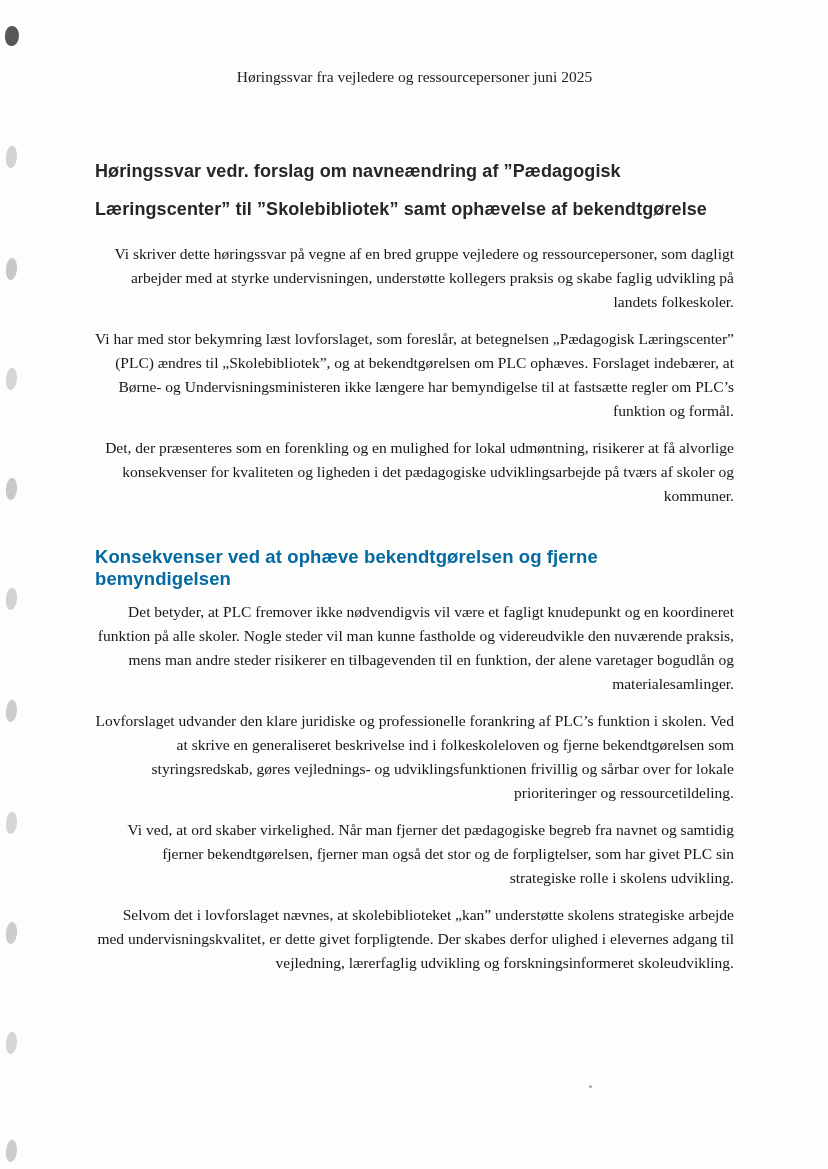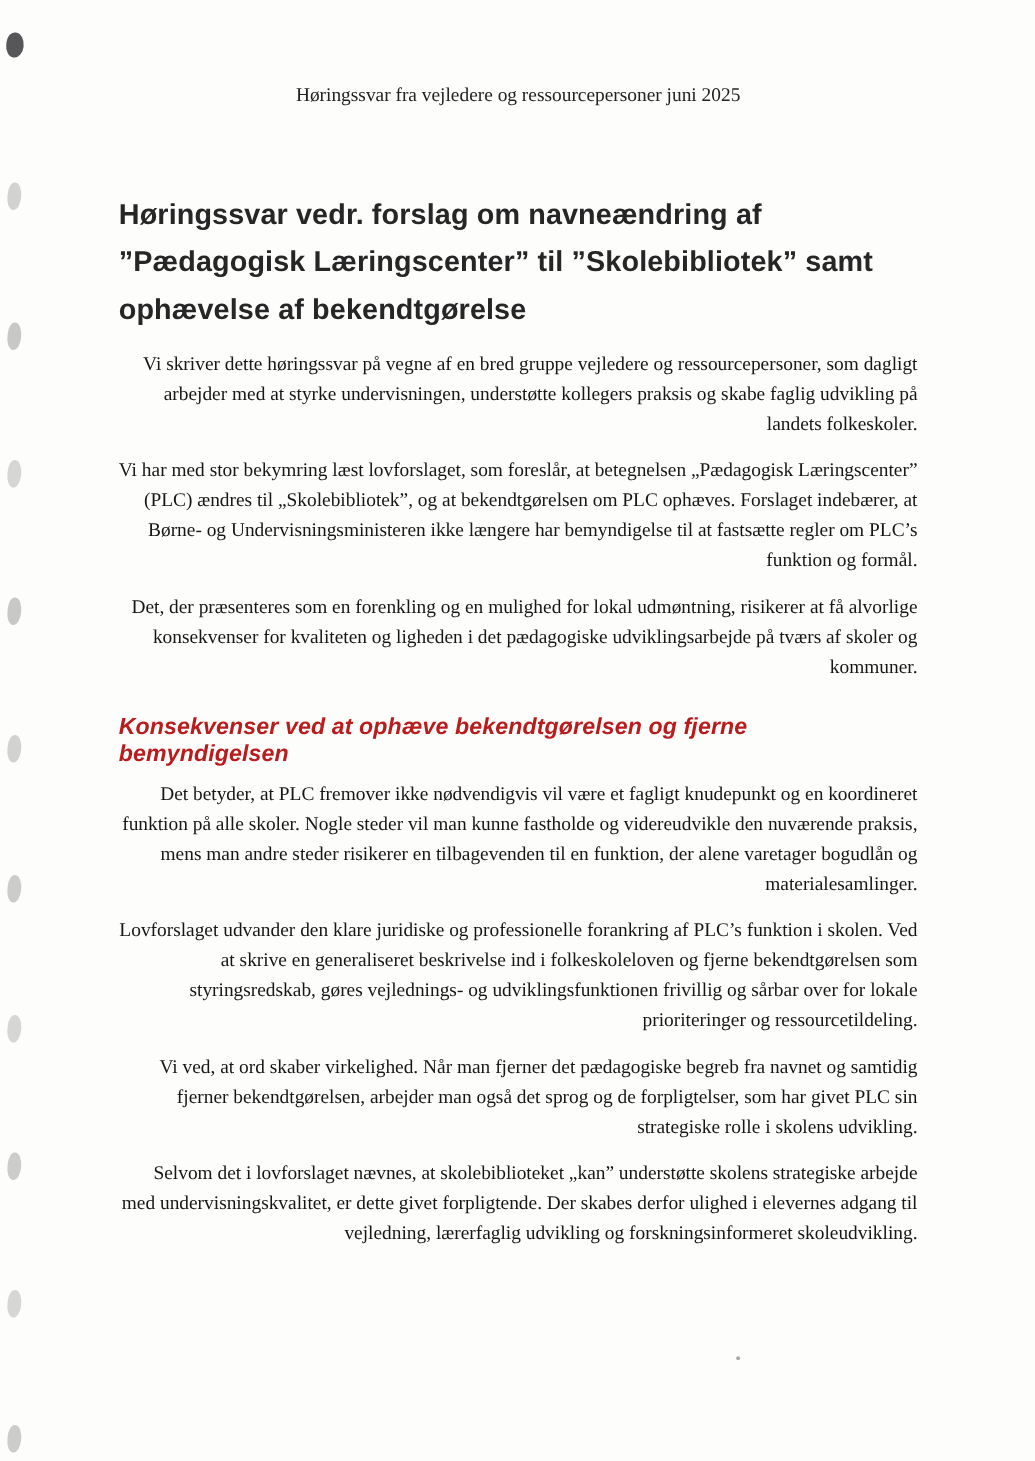--- a/index.html
+++ b/index.html
@@ -20,35 +20,34 @@
   }
   .doc-header {
     text-align: center;
     font-family: "Liberation Serif", serif;
     font-size: 15.5px;
     color: #222;
     margin-bottom: 66px;
   }
   h1.doc-title {
     font-family: "Liberation Sans", sans-serif;
-    font-size: 23px;
+    font-size: 18px;
     font-weight: 700;
     line-height: 38px;
     color: #262626;
     margin: 0 0 14px 0;
     letter-spacing: 0.1px;
   }
   h2.section-heading {
     font-family: "Liberation Sans", sans-serif;
     font-size: 18.5px;
     font-weight: 700;
-    color: #b91c1c;
-    margin: 24px 0 10px 0;
+    color: #0369a1;
+    margin: 38px 0 10px 0;
     letter-spacing: 0.1px;
-    font-style: italic;
   }
   p.body-para {
     font-family: "Liberation Serif", serif;
     font-size: 15.5px;
     line-height: 24px;
     color: #161616;
     margin: 0 0 13px 0;
     text-align: right;
   }
   
@@ -111,17 +110,17 @@
   <p class="body-para">Vi har med stor bekymring læst lovforslaget, som foreslår, at betegnelsen „Pædagogisk Læringscenter” (PLC) ændres til „Skolebibliotek”, og at bekendtgørelsen om PLC ophæves. Forslaget indebærer, at Børne- og Undervisningsministeren ikke længere har bemyndigelse til at fastsætte regler om PLC’s funktion og formål.</p>
 
   <p class="body-para">Det, der præsenteres som en forenkling og en mulighed for lokal udmøntning, risikerer at få alvorlige konsekvenser for kvaliteten og ligheden i det pædagogiske udviklingsarbejde på tværs af skoler og kommuner.</p>
 
   <h2 class="section-heading">Konsekvenser ved at ophæve bekendtgørelsen og fjerne bemyndigelsen</h2>
 
   <p class="body-para">Det betyder, at PLC fremover ikke nødvendigvis vil være et fagligt knudepunkt og en koordineret funktion på alle skoler. Nogle steder vil man kunne fastholde og videreudvikle den nuværende praksis, mens man andre steder risikerer en tilbagevenden til en funktion, der alene varetager bogudlån og materialesamlinger.</p>
 
   <p class="body-para">Lovforslaget udvander den klare juridiske og professionelle forankring af PLC’s funktion i skolen. Ved at skrive en generaliseret beskrivelse ind i folkeskoleloven og fjerne bekendtgørelsen som styringsredskab, gøres vejlednings- og udviklingsfunktionen frivillig og sårbar over for lokale prioriteringer og ressourcetildeling.</p>
 
-  <p class="body-para">Vi ved, at ord skaber virkelighed. Når man fjerner det pædagogiske begreb fra navnet og samtidig fjerner bekendtgørelsen, arbejder man også det sprog og de forpligtelser, som har givet PLC sin strategiske rolle i skolens udvikling.</p>
+  <p class="body-para">Vi ved, at ord skaber virkelighed. Når man fjerner det pædagogiske begreb fra navnet og samtidig fjerner bekendtgørelsen, fjerner man også det stor og de forpligtelser, som har givet PLC sin strategiske rolle i skolens udvikling.</p>
 
   <p class="body-para">Selvom det i lovforslaget nævnes, at skolebiblioteket „kan” understøtte skolens strategiske arbejde med undervisningskvalitet, er dette givet forpligtende. Der skabes derfor ulighed i elevernes adgang til vejledning, lærerfaglig udvikling og forskningsinformeret skoleudvikling.</p>
 
 </div>
 
 </body></html>

